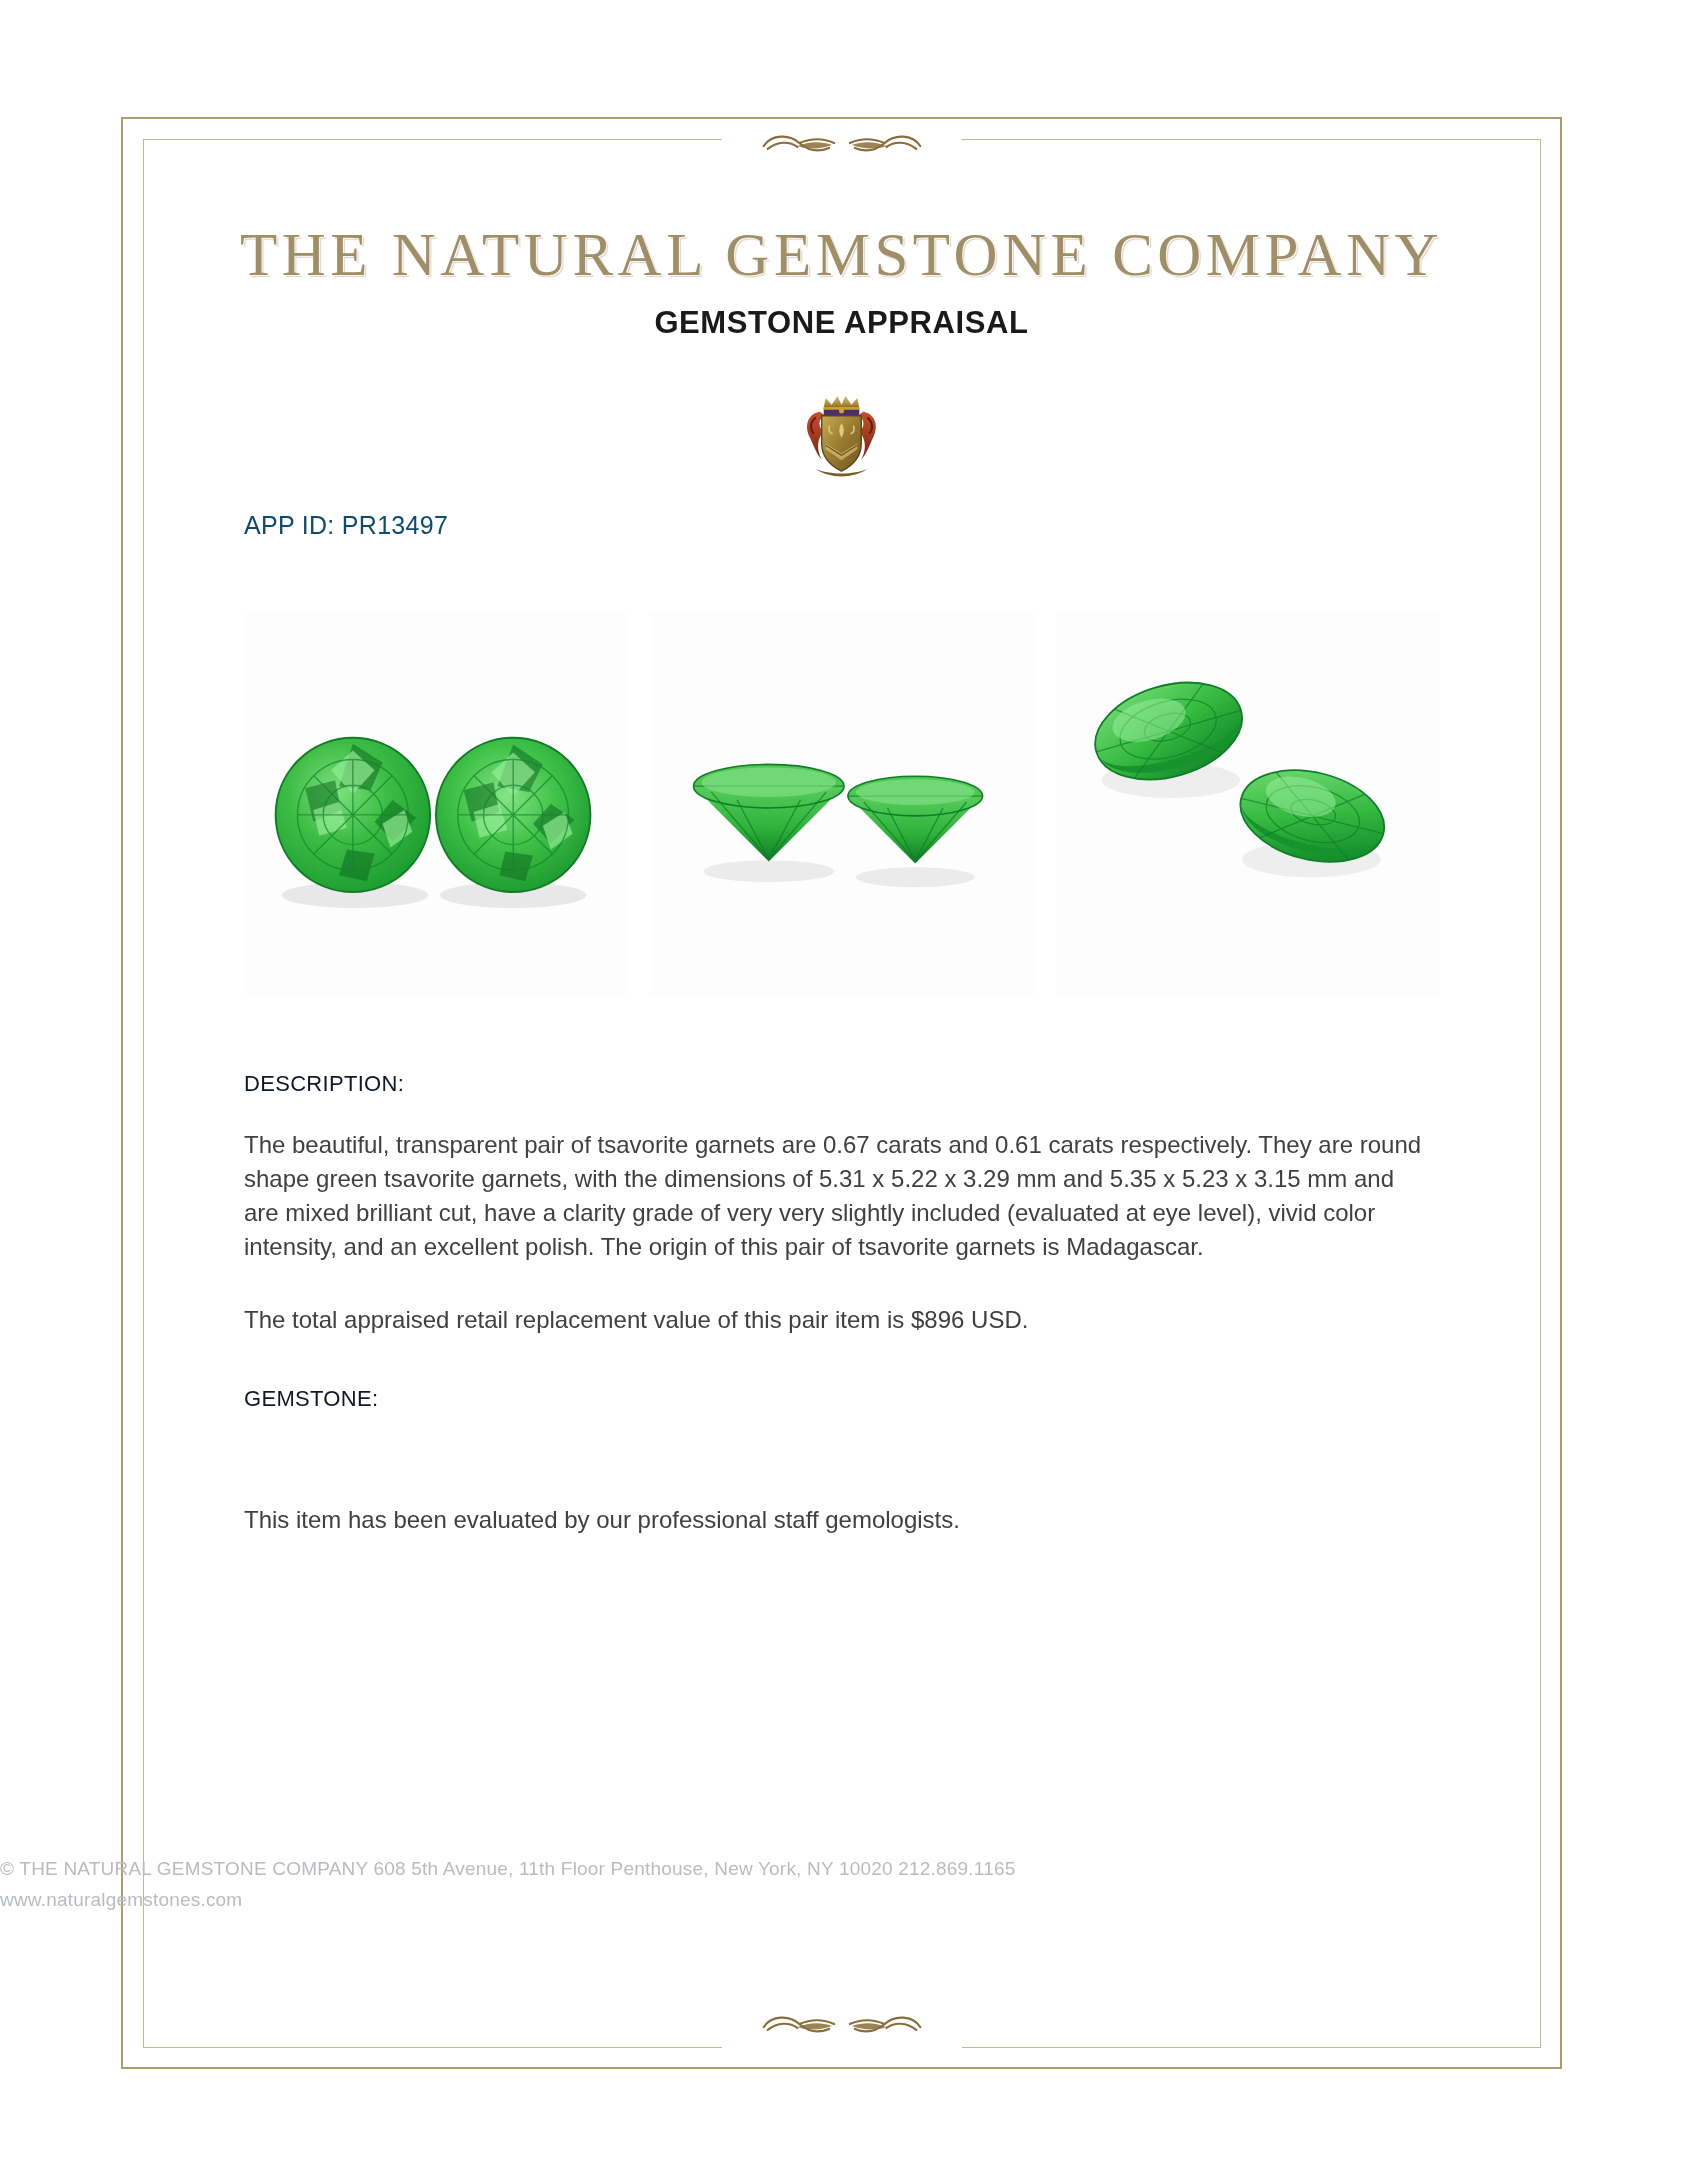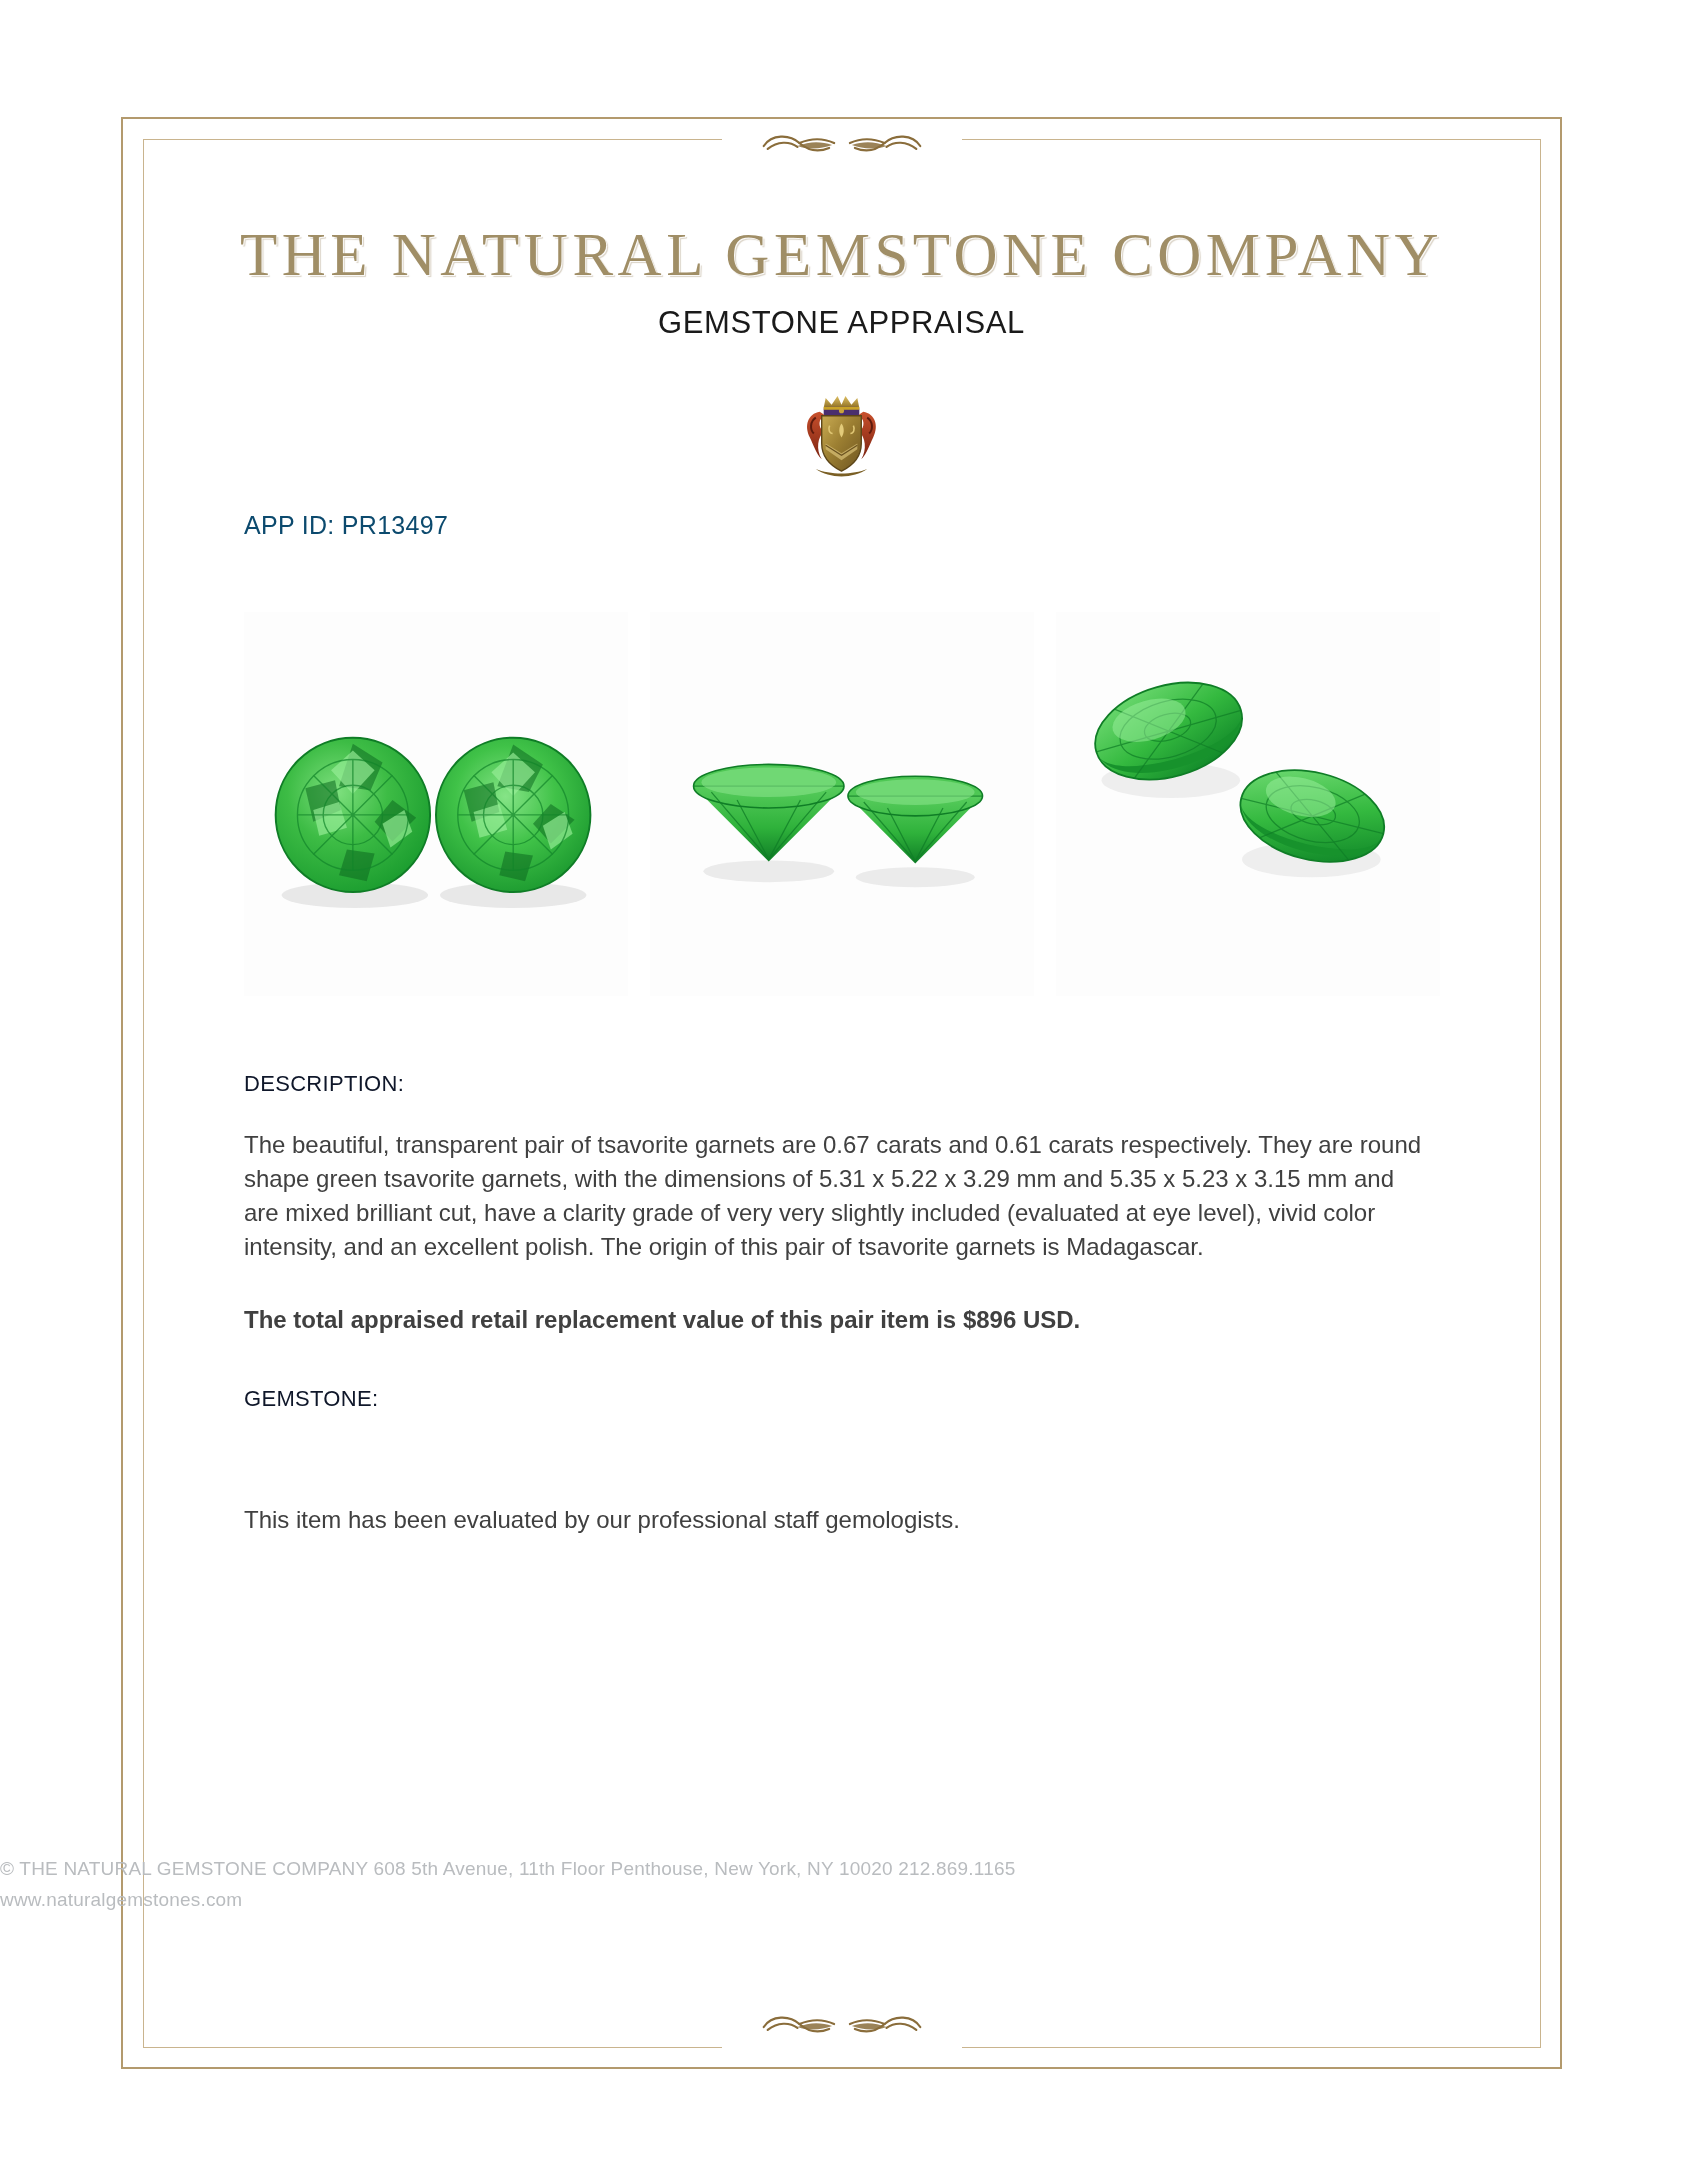--- a/index.html
+++ b/index.html
@@ -80,21 +80,21 @@
     line-height: 1;
     white-space: nowrap;
     text-shadow: 1px 1px 0 rgba(255,255,255,0.85), 2px 2px 1px rgba(150,130,95,0.35);
   }
   .doc-subtitle {
     margin-top: 20px;
     font-family: "Liberation Sans", sans-serif;
     font-size: 31px;
     letter-spacing: 0.6px;
     color: #1a1a1a;
-    font-weight: 400;
+    font-weight: 700;
   }
 
   
   .crest-wrap {
     position: absolute;
     left: 0;
     top: 388px;
     width: 1683px;
     display: flex;
     justify-content: center;
@@ -141,21 +141,21 @@
 
   .body-text {
     position: absolute;
     left: 244px;
     width: 1178px;
     font-size: 24px;
     line-height: 34px;
     color: #404040;
   }
   .desc-para { top: 1128px; }
-  .value-para { top: 1303px; font-weight: bold; }
+  .value-para { top: 1303px; }
   .comment-line-1 { top: 1438px; }
   .comment-line-2 { top: 1503px; }
 
   
   .footer {
     position: absolute;
     left: 0;
     top: 1853px;
     width: 1683px;
     text-align: left;

